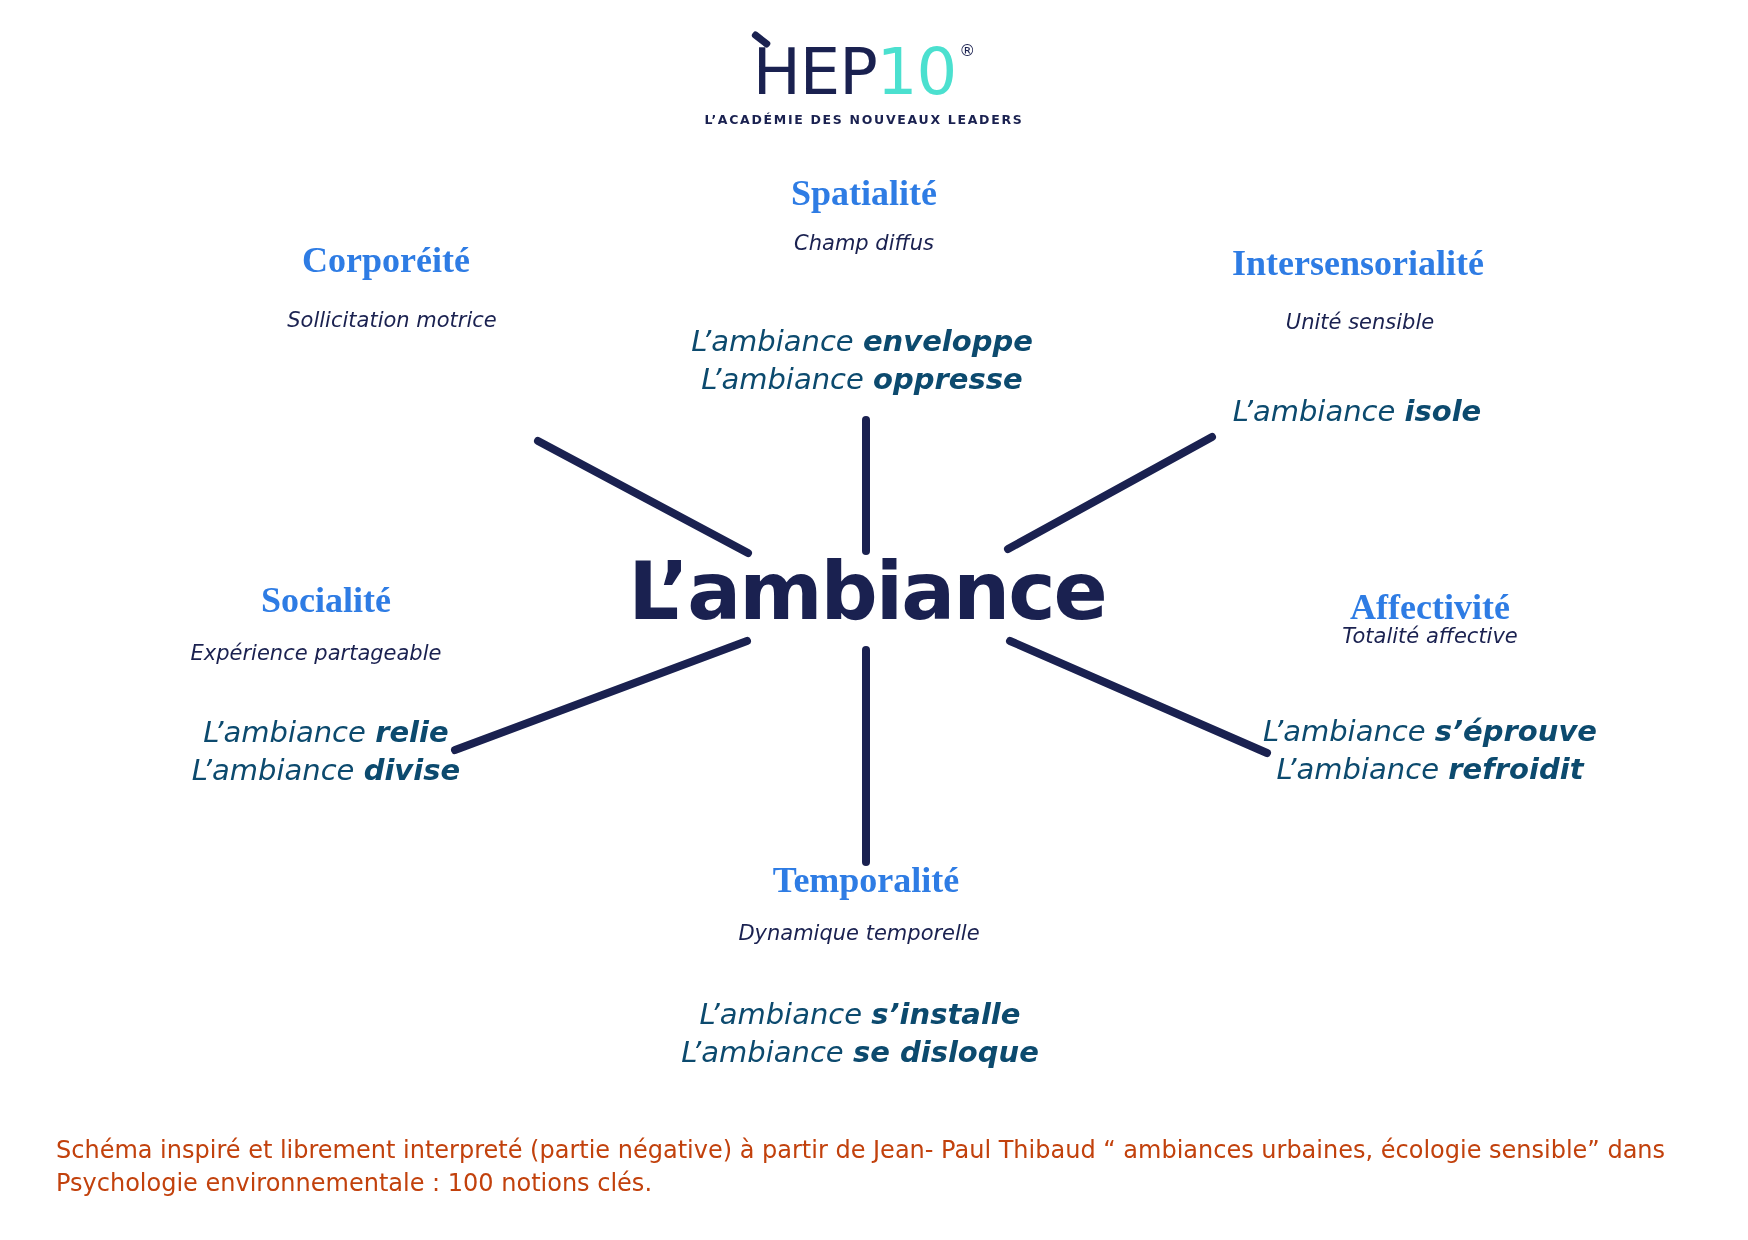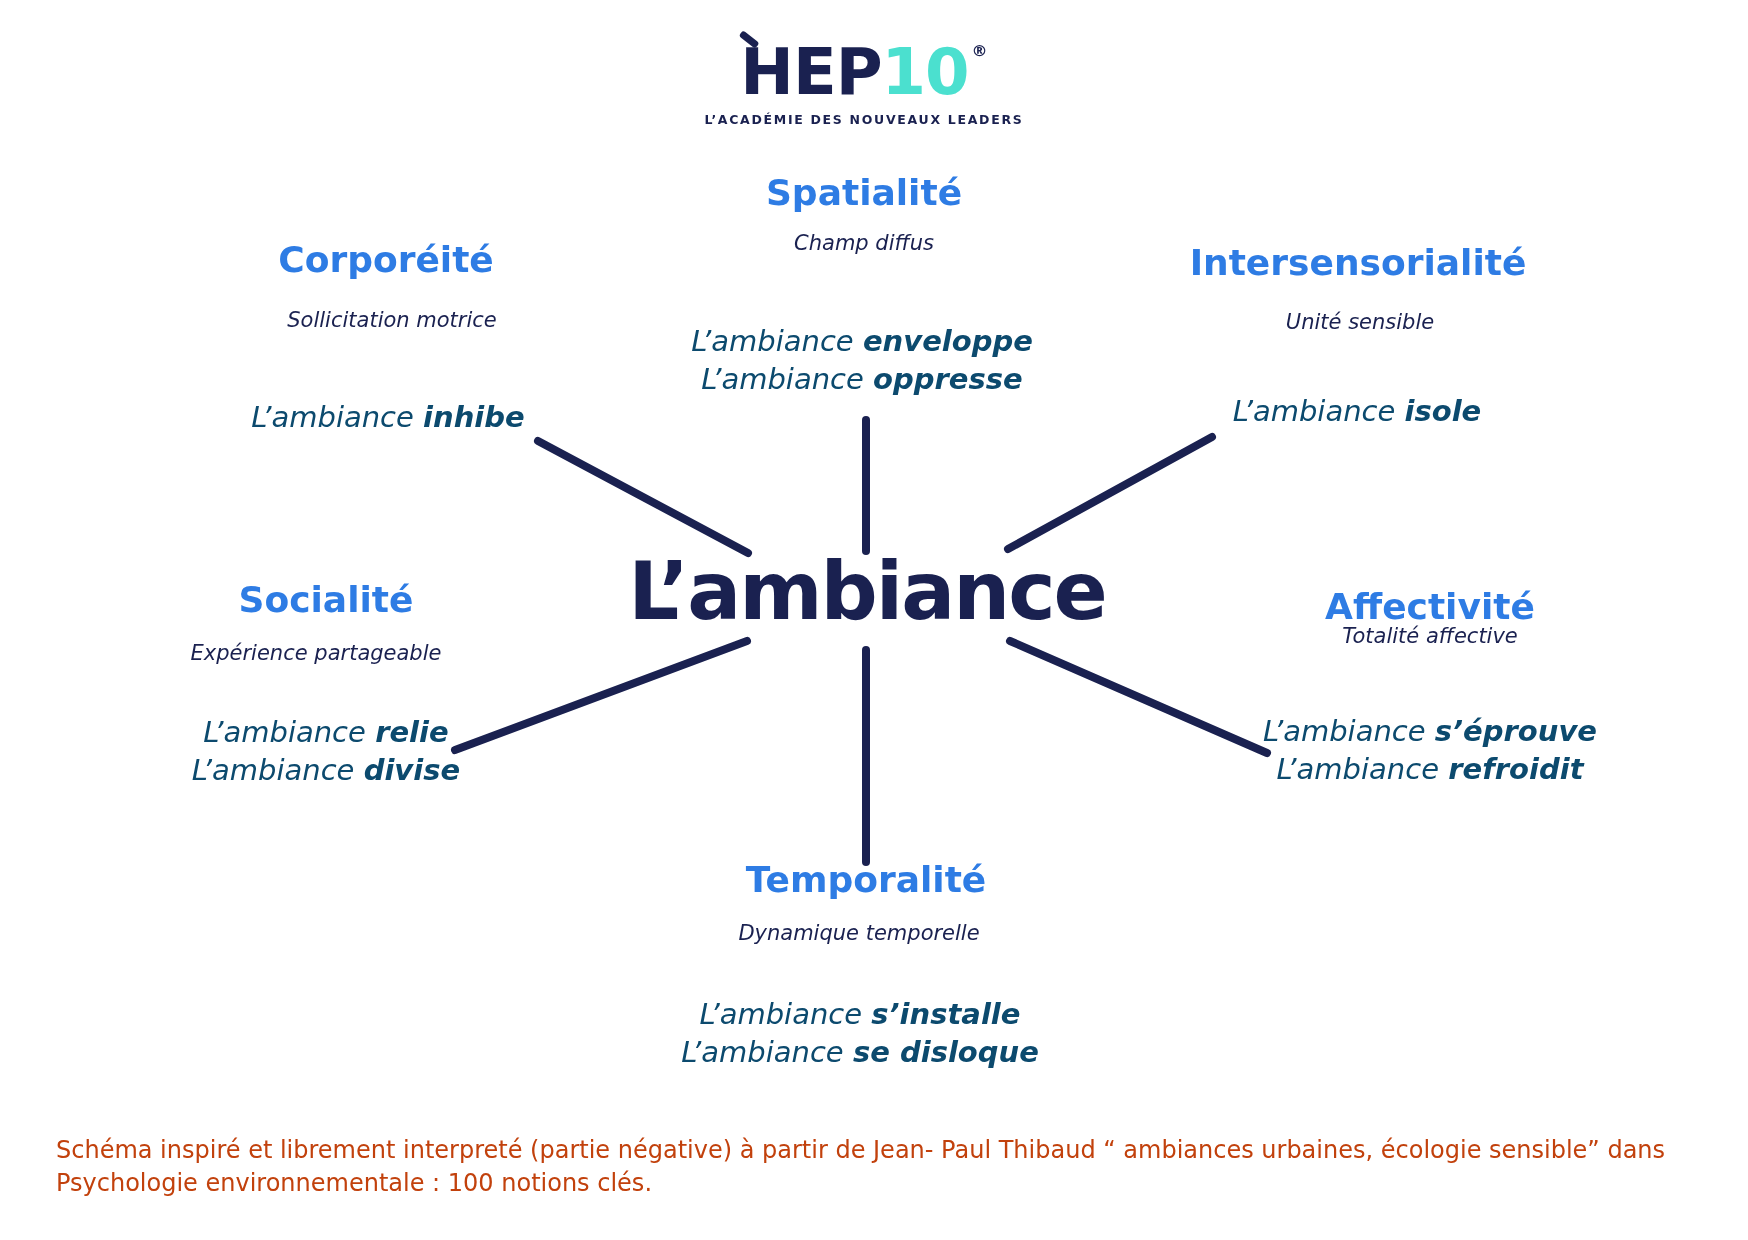--- a/index.html
+++ b/index.html
@@ -4,38 +4,38 @@
 <title>L'ambiance — schéma</title>
 <style>
   html,body{margin:0;padding:0;}
   body{
     width:1748px;height:1240px;position:relative;overflow:hidden;
     background:#ffffff;color:#1a2150;
     font-family:"DejaVu Sans","Liberation Sans",sans-serif;
   }
   
   .logo{position:absolute;left:864px;top:40px;transform:translateX(-50%);text-align:center;}
-  .logo-row{position:relative;display:inline-block;font-size:64px;font-weight:700;line-height:1;letter-spacing:-1px;white-space:nowrap;}
+  .logo-row{position:relative;display:inline-block;font-size:64px;font-weight:400;line-height:1;letter-spacing:-1px;white-space:nowrap;}
   .logo-hep{color:#1a2150;}
   .logo-10{color:#4be0cf;}
   .logo-r{font-size:16px;color:#1a2150;position:relative;top:-38px;margin-left:3px;letter-spacing:0;}
   .logo-accent{position:absolute;left:-2px;top:-4px;width:21px;height:7px;background:#1a2150;transform:rotate(38deg);border-radius:3px;}
   .logo-tagline{margin-top:8px;font-size:12.5px;letter-spacing:1.7px;font-weight:600;color:#1a2150;white-space:nowrap;}
   
   .lines{position:absolute;left:0;top:0;pointer-events:none;}
   .lines line{stroke:#1a2150;stroke-width:8;stroke-linecap:round;}
   
   .center-title{
     position:absolute;left:867px;top:552px;transform:translateX(-50%);
     margin:0;font-size:80px;font-weight:800;letter-spacing:-2px;
     color:#1a2150;white-space:nowrap;line-height:1;
   }
   
   .nh{position:absolute;transform:translateX(-50%);margin:0;
-      font-size:36px;font-weight:800;color:#2e7ce4;white-space:nowrap;line-height:1;}
+      font-size:36px;font-weight:800;color:#2e7ce4;white-space:nowrap;line-height:1;font-family:Liberation Serif, serif;}
   .ns{position:absolute;transform:translateX(-50%);
       font-style:italic;font-size:21px;line-height:1;white-space:nowrap;color:#1a2150;text-align:center;}
   .np{position:absolute;transform:translateX(-50%);
       font-style:italic;font-size:29px;line-height:38px;text-align:center;
       white-space:nowrap;color:#0c4a6e;}
   .pv{font-weight:700;}
   
   #h-spatialite{left:864px;top:175px;}      #s-spatialite{left:864px;top:233px;}      #p-spatialite{left:862px;top:322px;}
   #h-corporeite{left:386px;top:242px;}      #s-corporeite{left:392px;top:310px;}      #p-corporeite{left:388px;top:398px;}
   #h-intersensorialite{left:1358px;top:245px;} #s-intersensorialite{left:1360px;top:312px;} #p-intersensorialite{left:1357px;top:392px;}
@@ -72,21 +72,20 @@
 <h2 class="nh" id="h-spatialite">Spatialité</h2>
 <div class="ns" id="s-spatialite">Champ diffus</div>
 <div class="np" id="p-spatialite">
   <div><span class="pp">L’ambiance</span> <span class="pv">enveloppe</span></div>
   <div><span class="pp">L’ambiance</span> <span class="pv">oppresse</span></div>
 </div>
 
 <h2 class="nh" id="h-corporeite">Corporéité</h2>
 <div class="ns" id="s-corporeite">Sollicitation motrice</div>
 <div class="np" id="p-corporeite">
-  <div><span class="pp">L’ambiance</span> <span class="pv">inhibe</span></div>
 </div>
 
 <h2 class="nh" id="h-intersensorialite">Intersensorialité</h2>
 <div class="ns" id="s-intersensorialite">Unité sensible</div>
 <div class="np" id="p-intersensorialite">
   <div><span class="pp">L’ambiance</span> <span class="pv">isole</span></div>
 </div>
 
 <h2 class="nh" id="h-socialite">Socialité</h2>
 <div class="ns" id="s-socialite">Expérience partageable</div>

